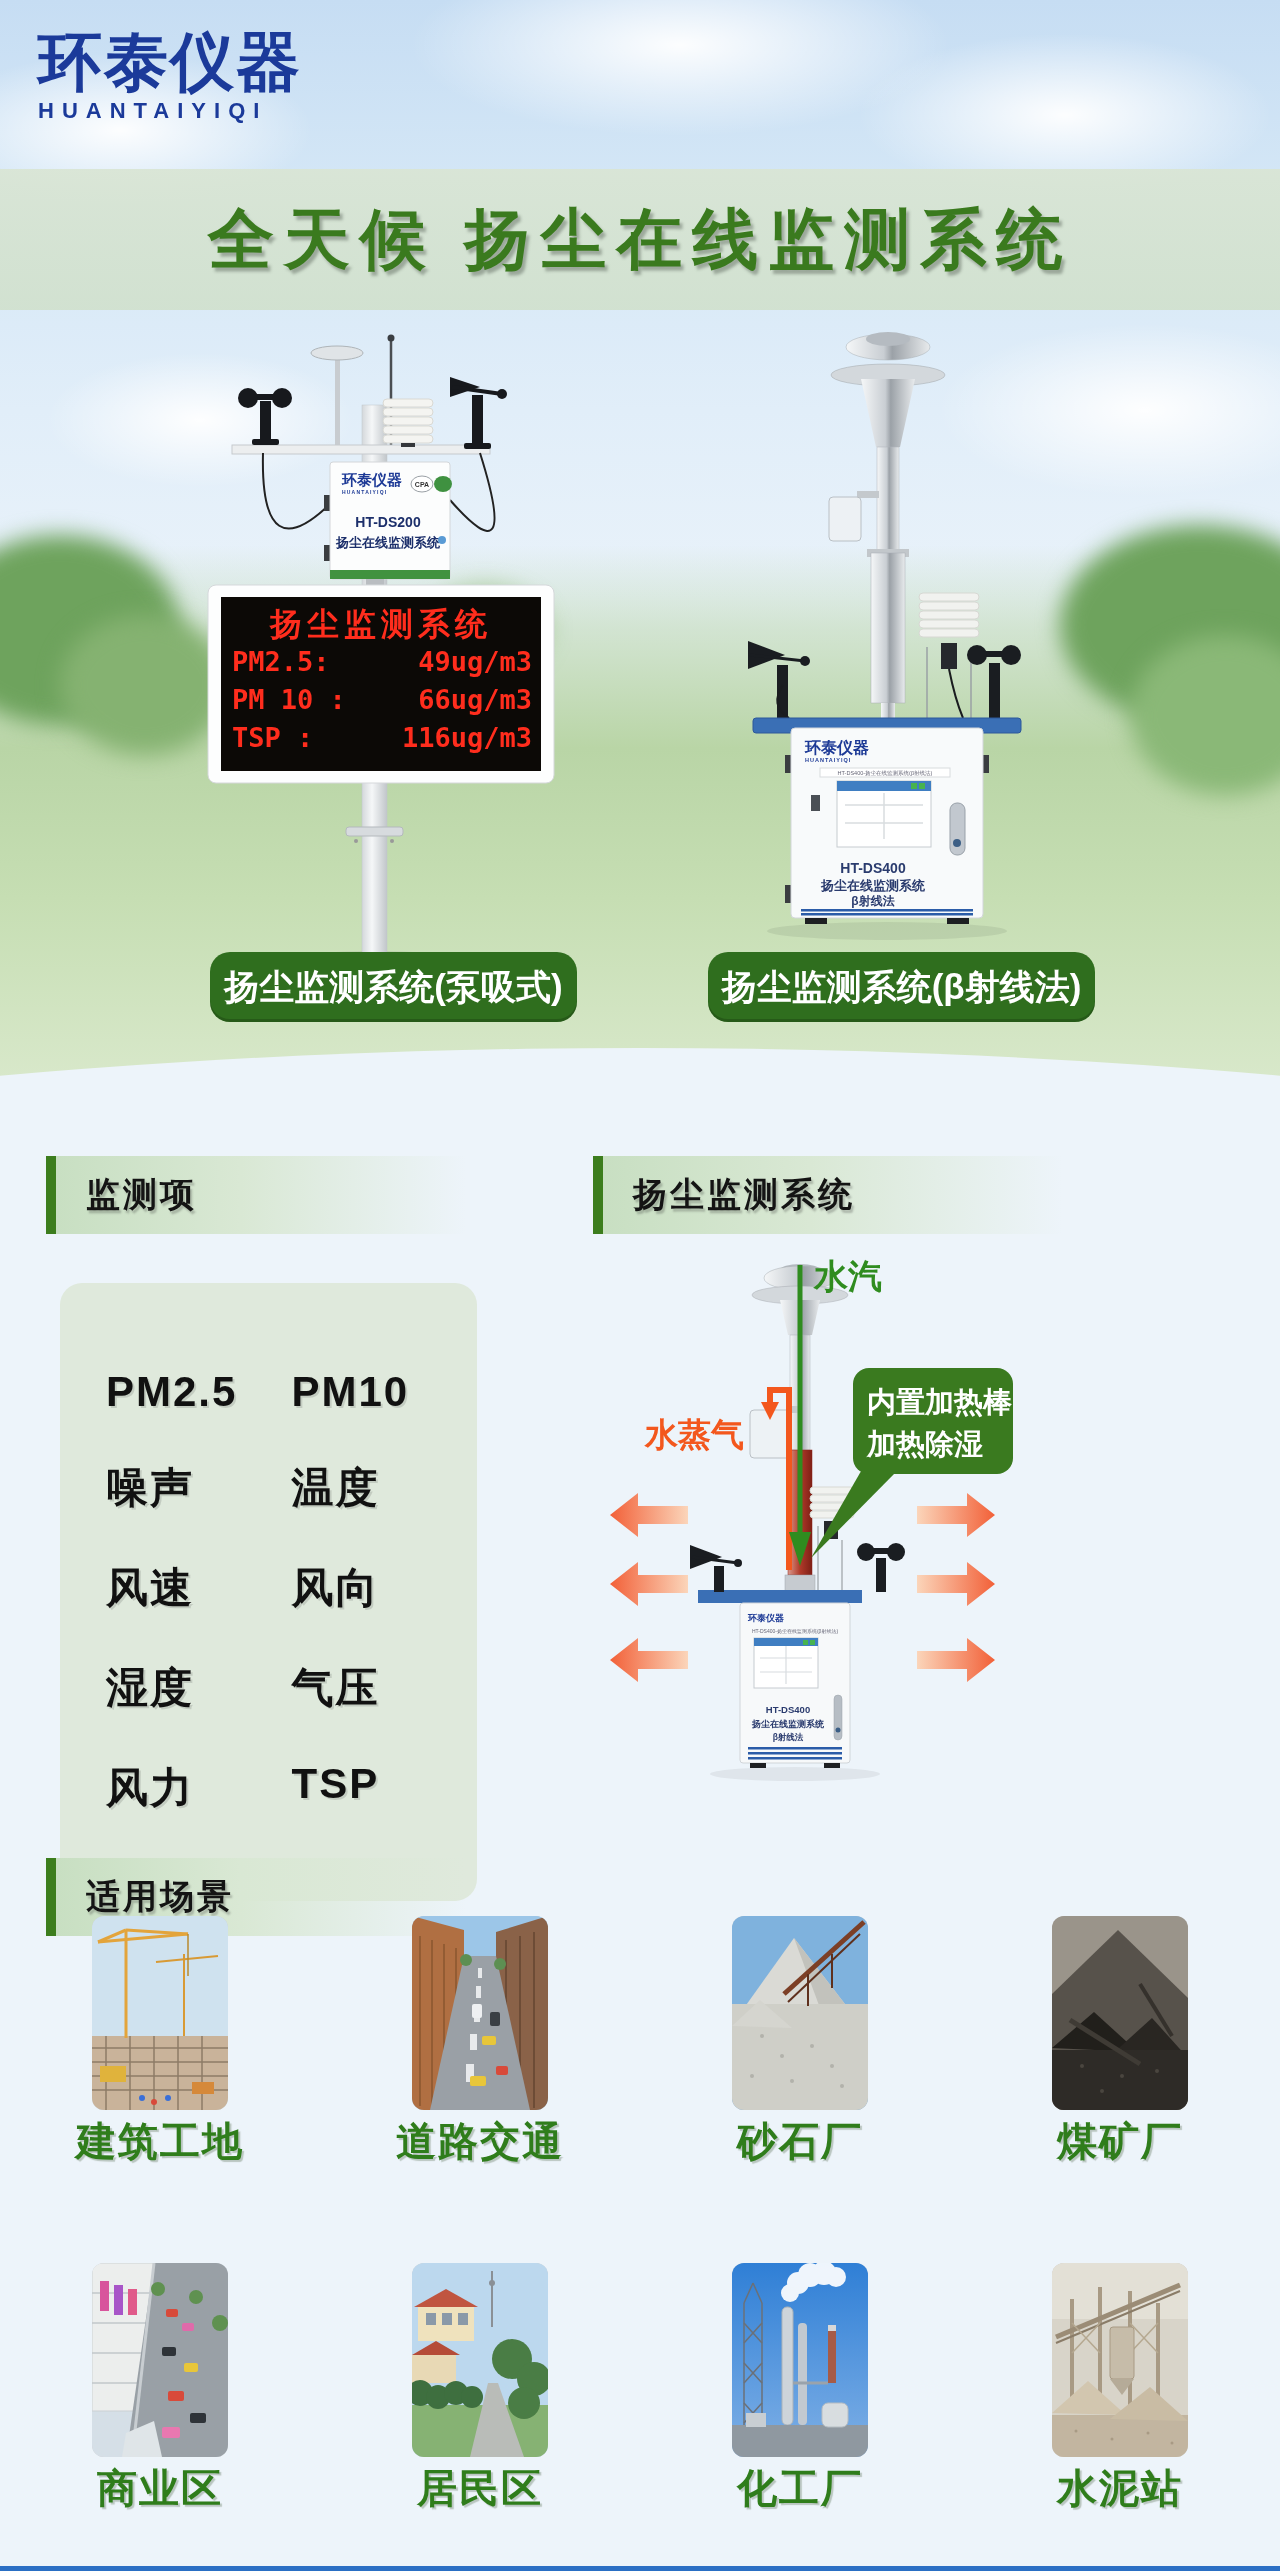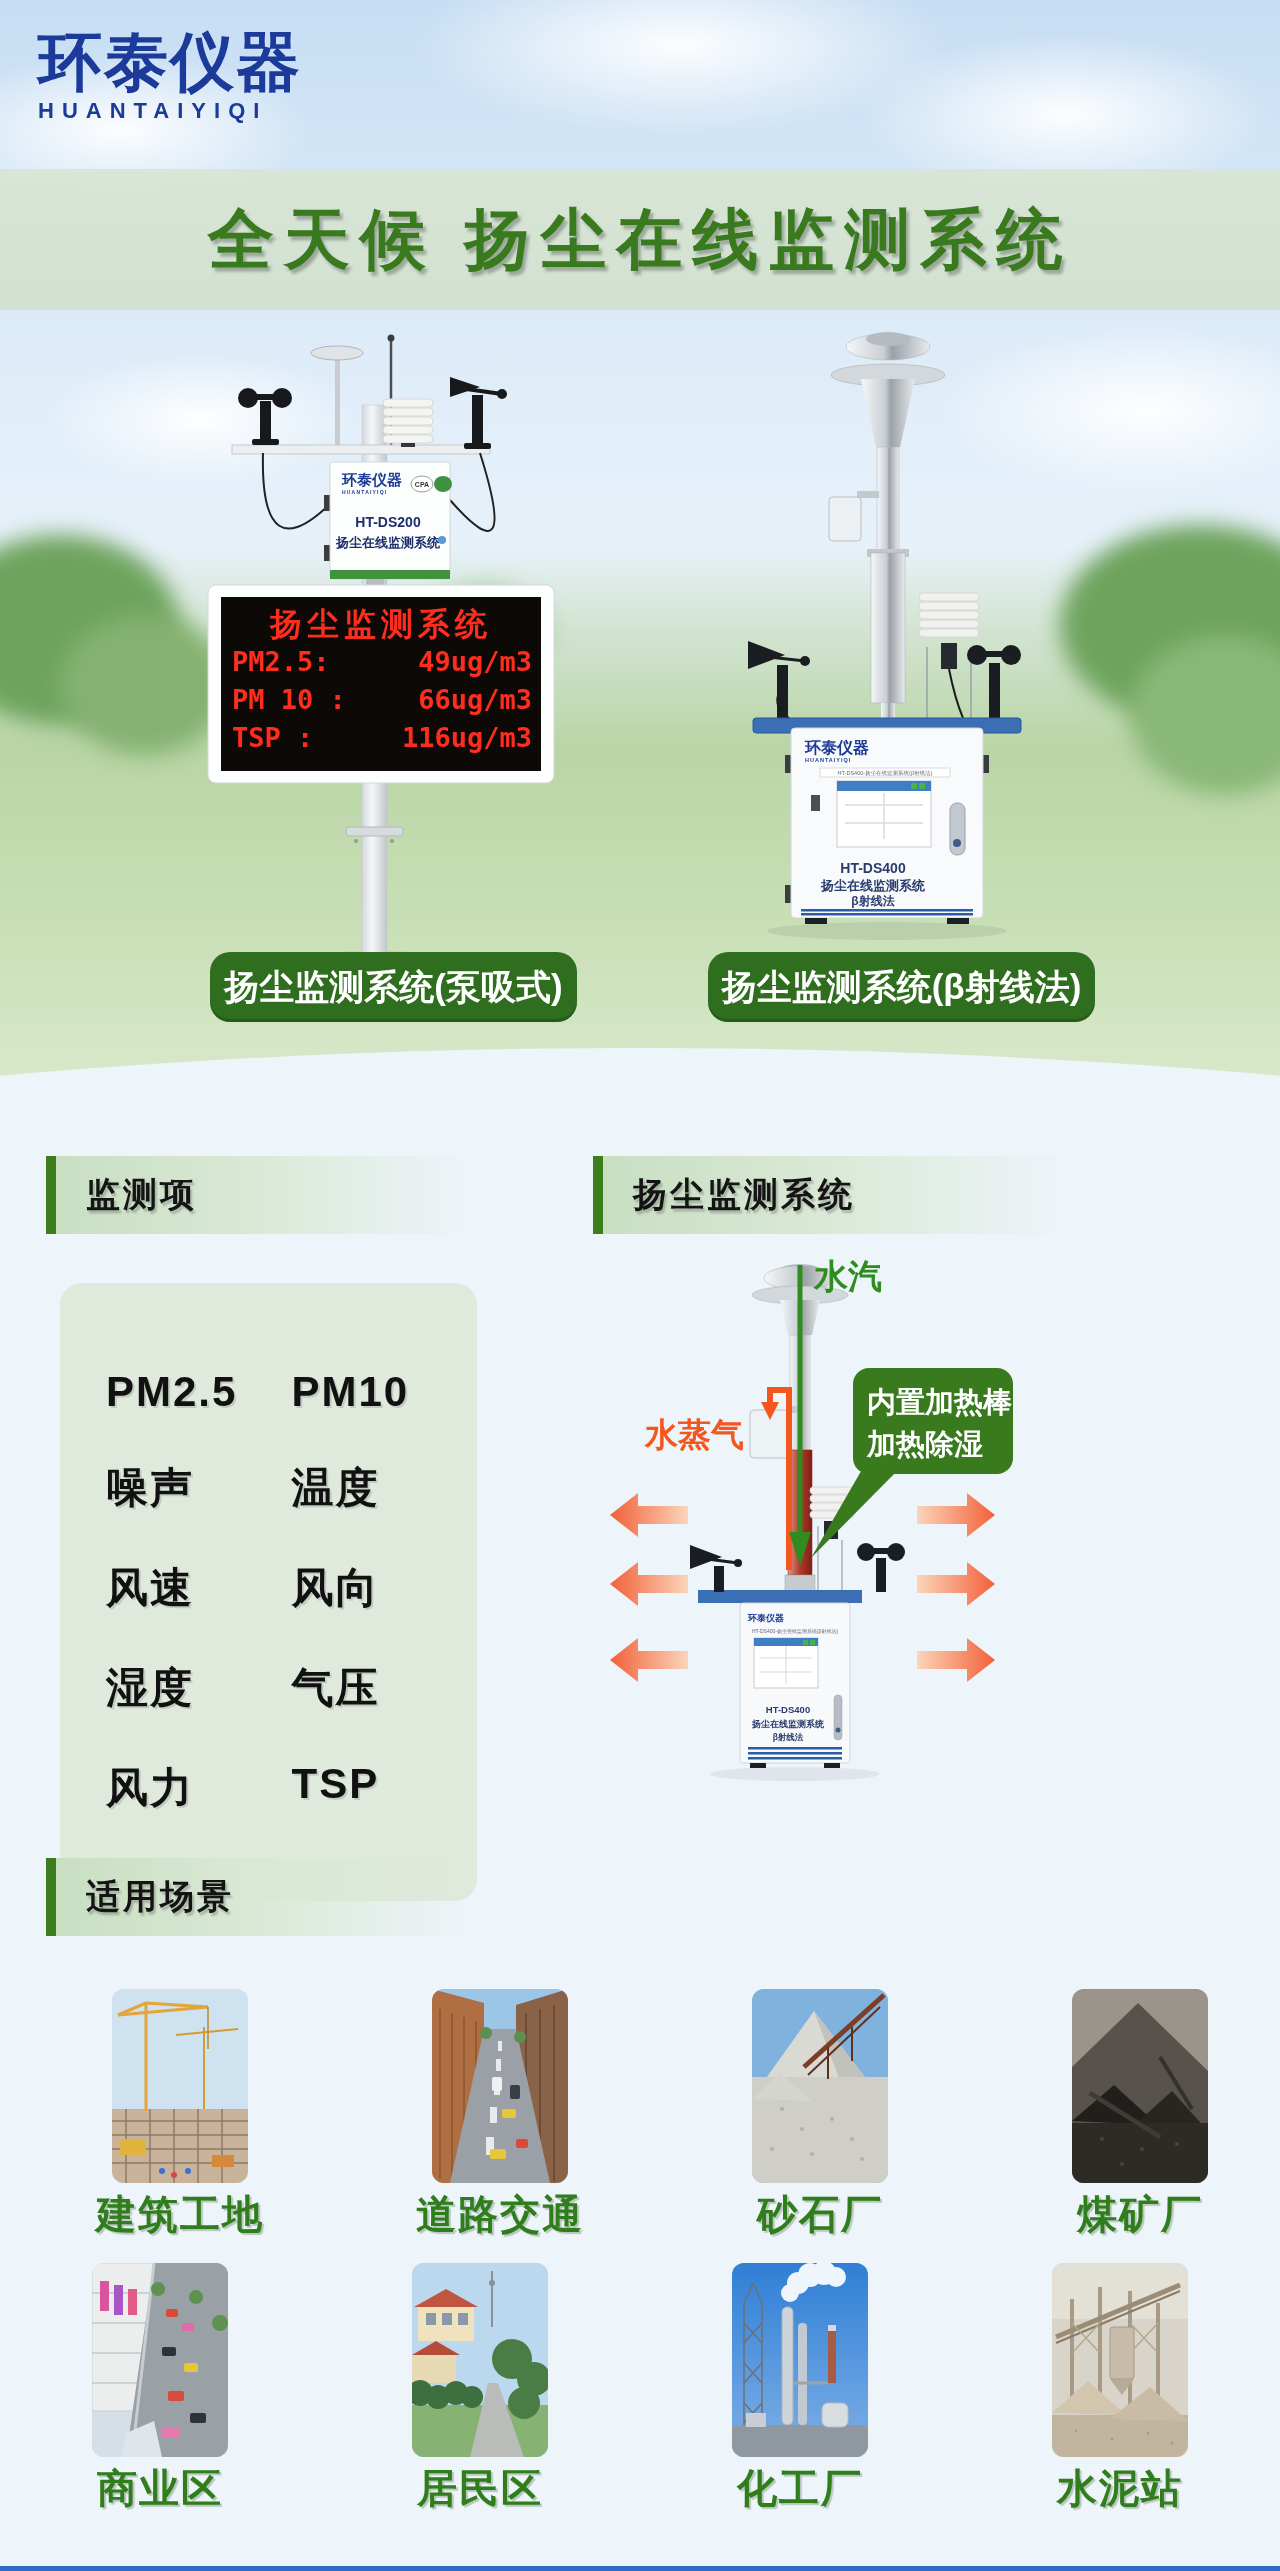--- a/index.html
+++ b/index.html
@@ -70,21 +70,21 @@
   
   .diagram-svg{position:absolute;left:590px;top:1240px;width:650px;height:590px;}
 
   
   .scene-card{position:absolute;width:136px;}
   .scene-img{width:136px;height:194px;border-radius:12px;overflow:hidden;background:#ccc;}
   .scene-img svg{display:block;width:136px;height:194px;}
   .scene-label{position:absolute;top:198px;left:-62px;width:260px;text-align:center;
       font-size:40px;font-weight:900;color:#2f7d1b;letter-spacing:2px;
       text-shadow:2px 2px 1px rgba(30,60,20,.25);}
-  .r1{top:1989px;margin-left:20px;} .r2{top:2263px;}
+  .r1{top:1916px;} .r2{top:2263px;}
   .col1{left:92px;} .col2{left:412px;} .col3{left:732px;} .col4{left:1052px;}
 
   .bottom-line{position:absolute;left:0;bottom:0;width:1280px;height:5px;background:#2b6fc4;}
 
   svg text{font-family:"Liberation Sans","DejaVu Sans",sans-serif;}
   .led-row{font-family:"DejaVu Sans Mono",monospace;}
 </style>
 </head>
 <body>
 

